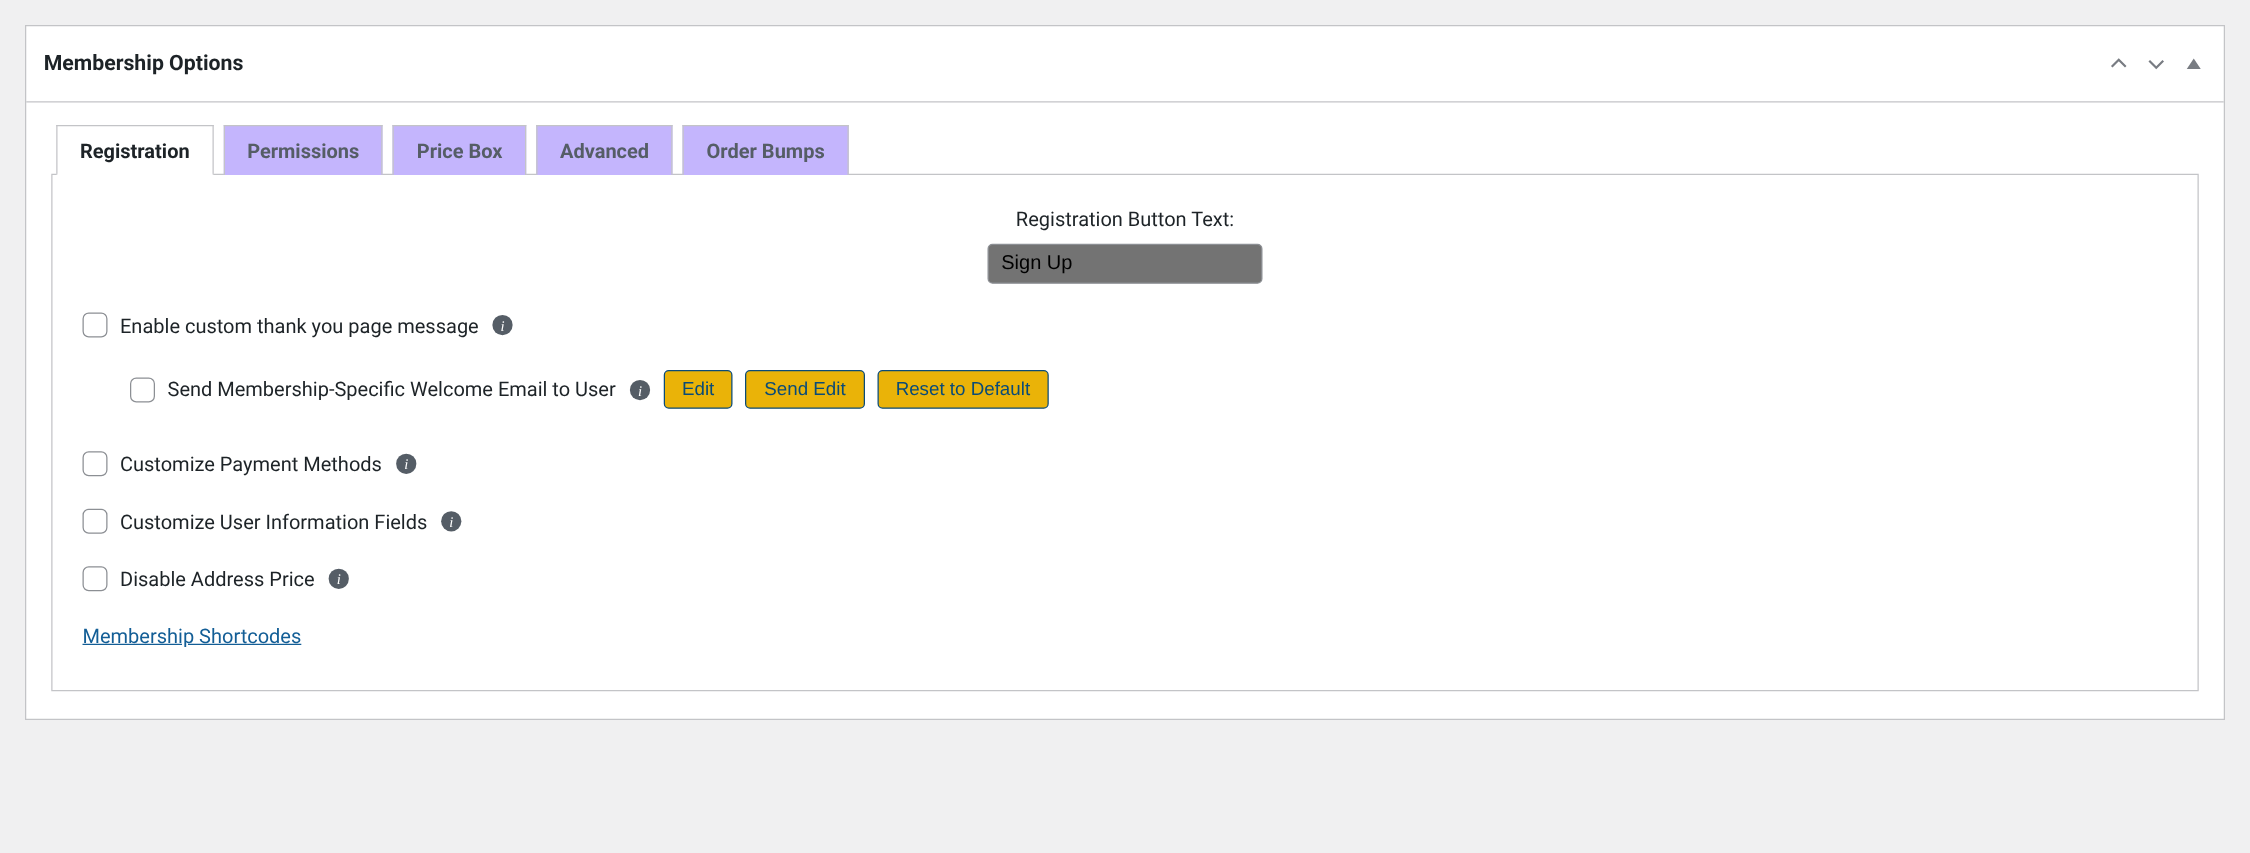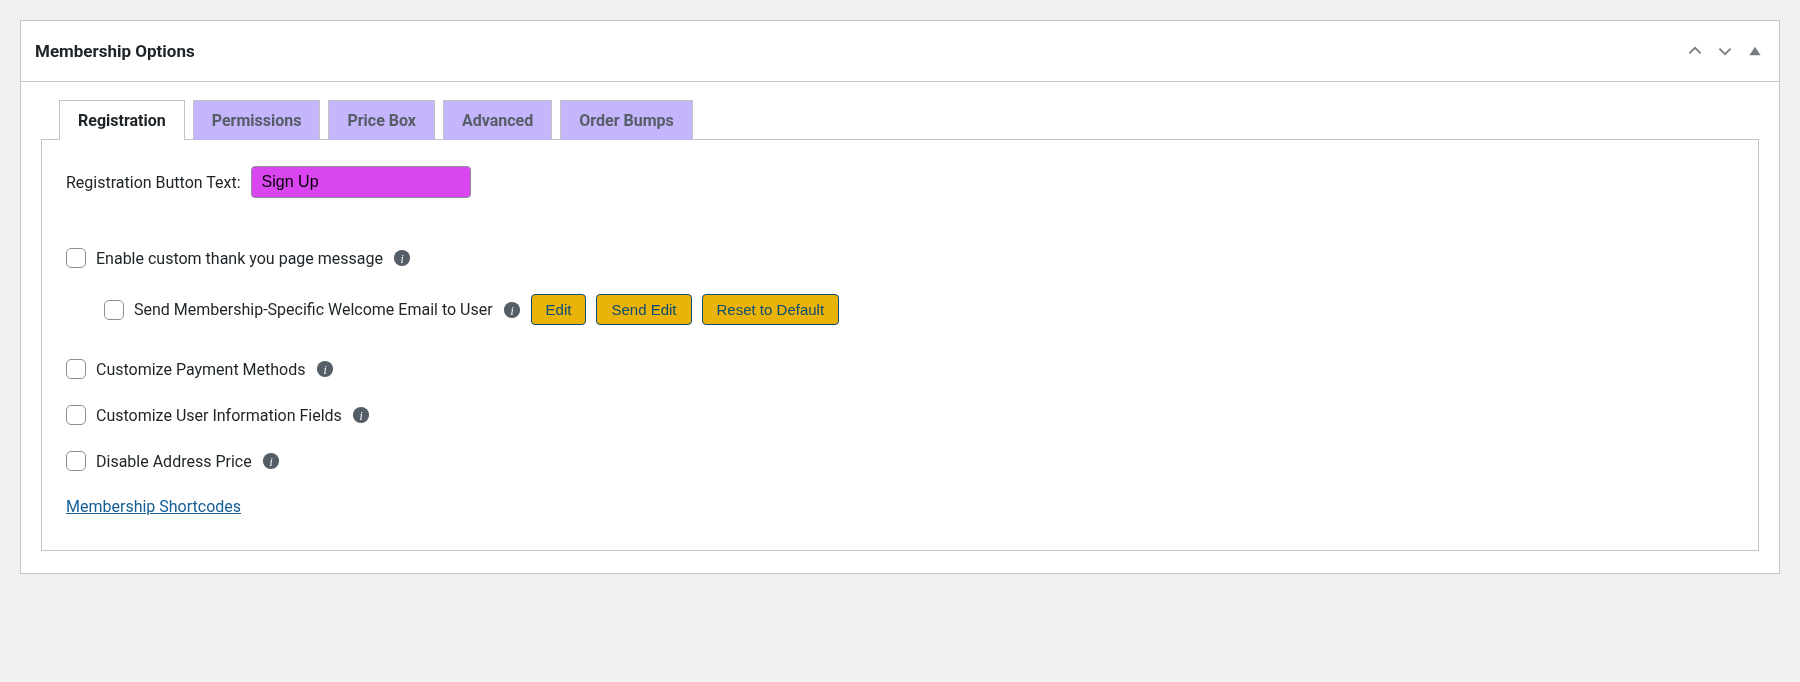--- a/index.html
+++ b/index.html
@@ -41,21 +41,21 @@
     width: 20px;
     height: 20px;
   }
   .metabox-body {
     padding: 18px 20px 22px 20px;
   }
   .tabs-row {
     display: flex;
     gap: 8px;
     position: relative;
-    margin-left: 18px;
+    margin-left: 4px;
   }
   .tab {
     background: #c4b5fd;
     border: 1px solid #c3c4c7;
     border-bottom: none;
     padding: 10px 18px;
     color: #555d66;
     font-weight: 700;
     font-size: 16px;
     cursor: pointer;
@@ -79,32 +79,32 @@
     padding: 26px 24px 34px 24px;
     margin-top: -1px;
   }
   .form-row {
     display: flex;
     align-items: center;
     gap: 10px;
     margin-bottom: 26px;
     flex-wrap: wrap;
   }
-  .form-row.tight { margin-bottom: 50px; }
+  .form-row.tight { margin-bottom: 23px; flex-direction: column; }
   .label-inline {
     font-size: 16px;
     color: #1d2327;
   }
   input[type="text"].wp-input {
     border: 1px solid #8c8f94;
     border-radius: 4px;
     padding: 6px 10px;
     font-size: 16px;
     width: 220px;
-    background: #d946ef;
+    background: #737373;
   }
   .wp-checkbox {
     appearance: none;
     width: 20px;
     height: 20px;
     border: 1px solid #8c8f94;
     border-radius: 5px;
     background: #fff;
     cursor: pointer;
     margin: 0;

